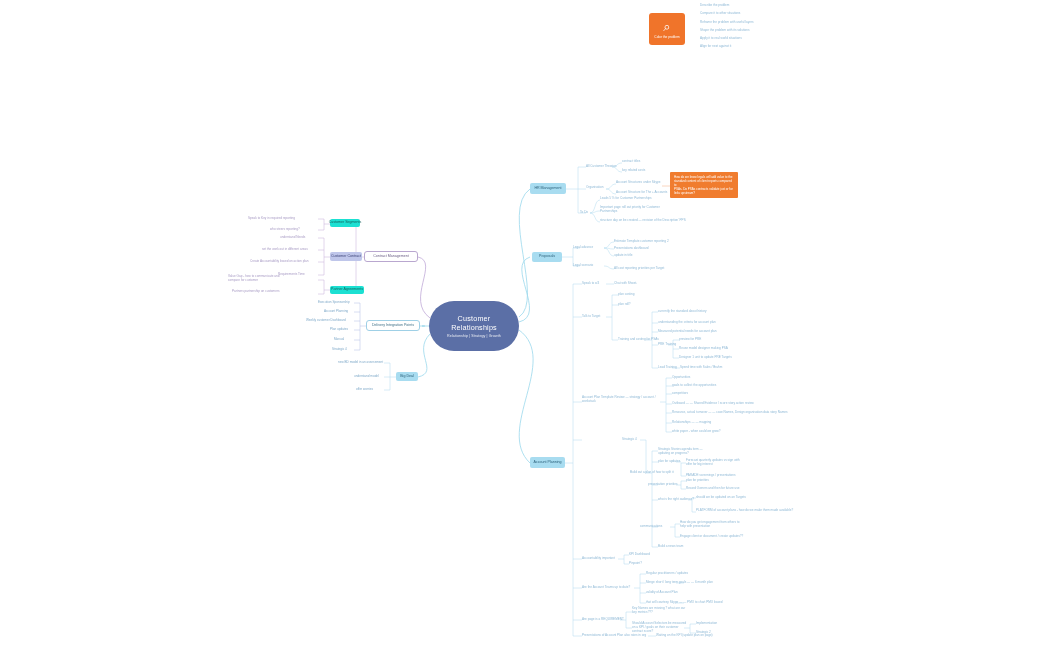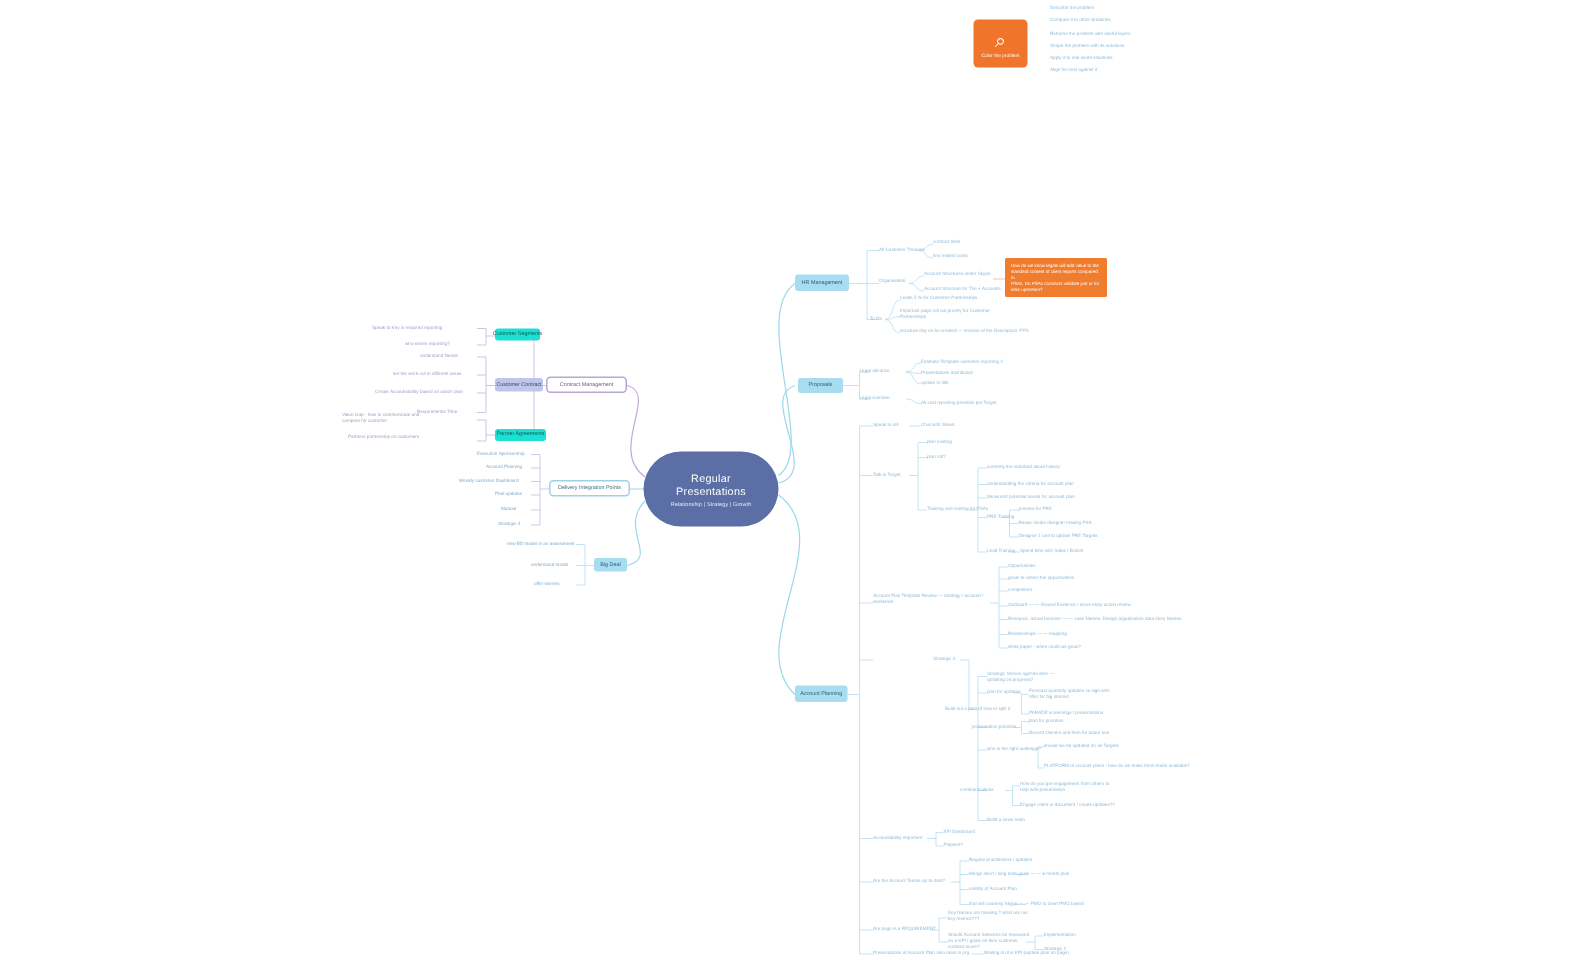--- a/index.html
+++ b/index.html
@@ -212,22 +212,22 @@
       <path d="M390,377 L384,377"></path>
       <path d="M390,390 L384,390"></path>
     </g>
 
     <g fill="none" stroke="#f5b58c" stroke-width="0.55">
       <path d="M662,186 L670,186"></path>
     </g>
   </svg>
 
   <div class="center-node" style="left:429px;top:301px;">
-    <div class="center-title">Regular</div>
-    <div class="center-title">Presentations</div>
+    <div class="center-title">Customer</div>
+    <div class="center-title">Relationships</div>
     <div class="center-sub">Relationship | Strategy | Growth</div>
   </div>
 
   <div class="legend-card" style="left:649px;top:13px;width:36px;height:32px;">
     <div class="glyph">⌕</div>
     <div class="legend-label">Color the problem</div>
   </div>
   <div class="legend-list" style="left:700px;top:4px;">
     <div class="li">Describe the problem</div>
     <div class="li">Compare it to other situations</div>

